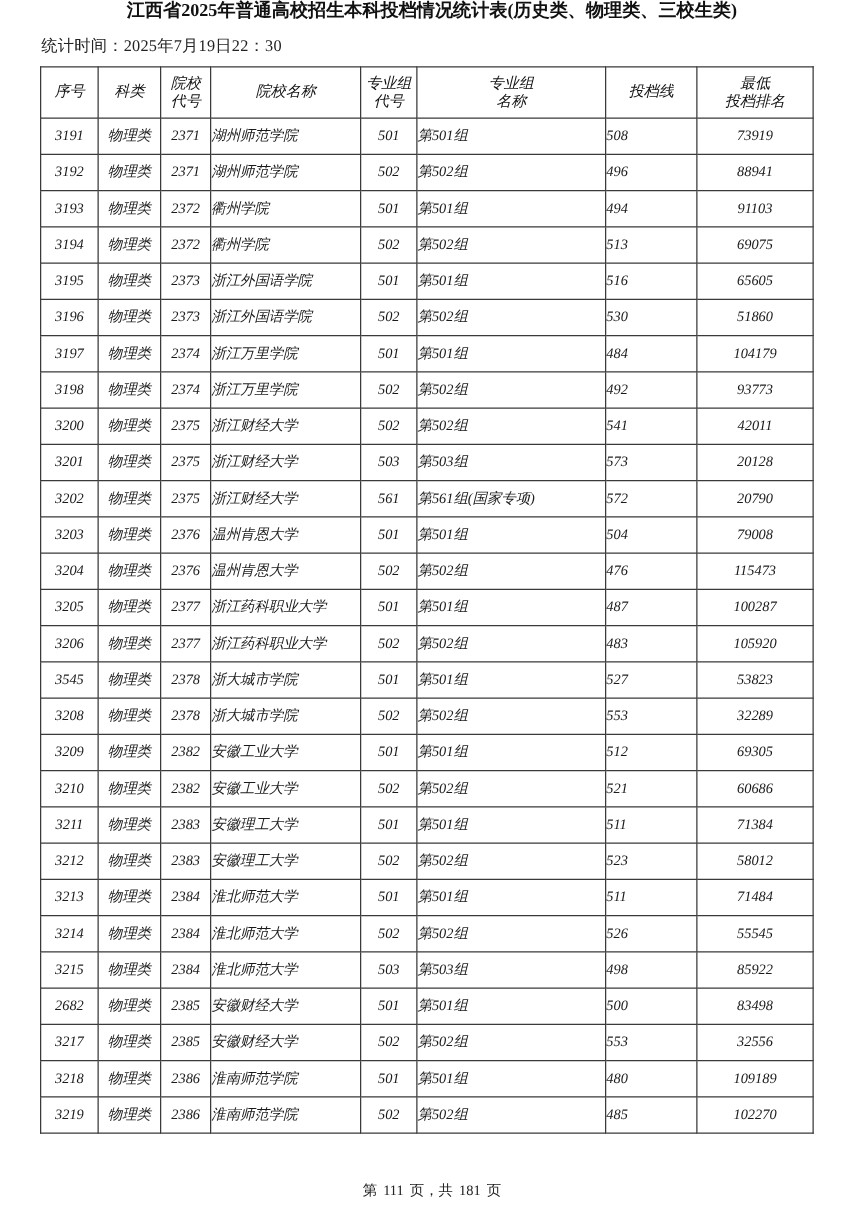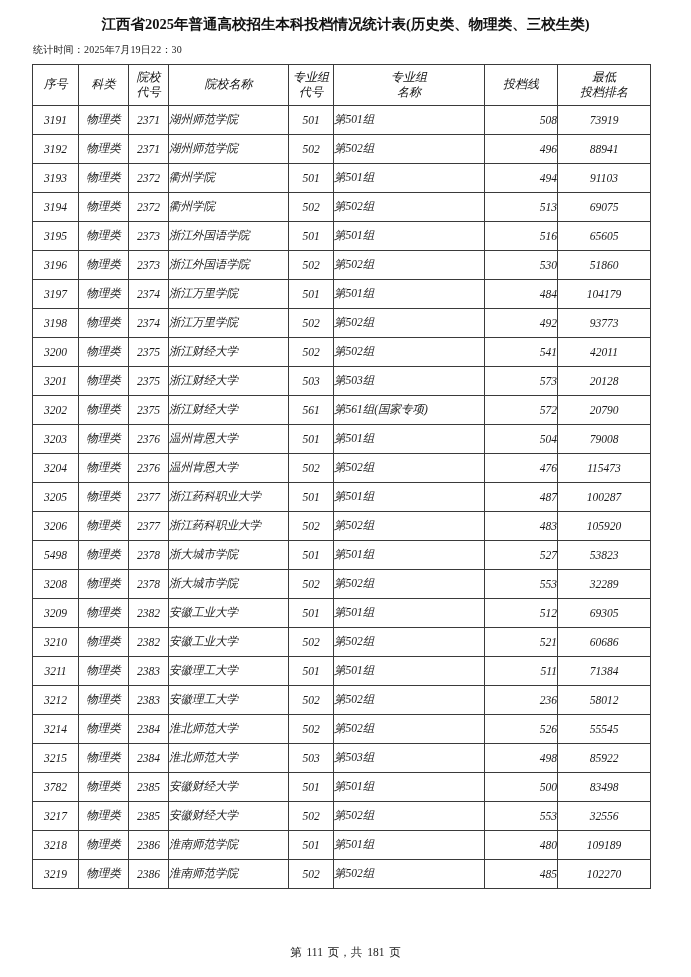--- a/index.html
+++ b/index.html
@@ -20,26 +20,25 @@
     height: 977px;
     position: relative;
     box-sizing: border-box;
   }
   .doc-title {
     text-align: center;
     font-size: 14.5px;
     font-weight: bold;
     letter-spacing: 0px;
     margin: 0;
-    padding-top: 15px;
     line-height: 1.35;
     color: #111;
   }
   .stat-time {
-    font-size: 10px;
+    font-size: 13px;
     color: #222;
     margin: 0;
     padding-left: 33px;
     padding-top: 8px;
     letter-spacing: 0.2px;
   }
   .table-wrap {
     padding: 7px 0 0 32px;
   }
   table.score-table {
@@ -74,21 +73,21 @@
   col.c-grpname  { width: 151px; }
   col.c-line     { width: 73px; }
   col.c-rank     { width: 93px; }
 
   td.idx      { text-align: center; }
   td.cat      { text-align: center; }
   td.code     { text-align: center; }
   td.school   { text-align: left; padding-left: 4px; }
   td.grpcode  { text-align: center; }
   td.grpname  { text-align: left; padding-left: 4px; }
-  td.line     { text-align: right; }
+  td.line     { text-align: left; }
   td.rank     { text-align: center; }
 
   .footer {
     position: absolute;
     left: 0;
     right: 0;
     top: 945px;
     text-align: center;
     font-size: 11.5px;
     color: #222;
@@ -285,21 +284,21 @@
             <td class="idx">3206</td>
             <td class="cat">物理类</td>
             <td class="code">2377</td>
             <td class="school">浙江药科职业大学</td>
             <td class="grpcode">502</td>
             <td class="grpname">第502组</td>
             <td class="line">483</td>
             <td class="rank">105920</td>
           </tr>
           <tr>
-            <td class="idx">5498</td>
+            <td class="idx">3545</td>
             <td class="cat">物理类</td>
             <td class="code">2378</td>
             <td class="school">浙大城市学院</td>
             <td class="grpcode">501</td>
             <td class="grpname">第501组</td>
             <td class="line">527</td>
             <td class="rank">53823</td>
           </tr>
           <tr>
             <td class="idx">3208</td>
@@ -341,22 +340,32 @@
             <td class="line">511</td>
             <td class="rank">71384</td>
           </tr>
           <tr>
             <td class="idx">3212</td>
             <td class="cat">物理类</td>
             <td class="code">2383</td>
             <td class="school">安徽理工大学</td>
             <td class="grpcode">502</td>
             <td class="grpname">第502组</td>
-            <td class="line">236</td>
+            <td class="line">523</td>
             <td class="rank">58012</td>
+          </tr>
+          <tr>
+            <td class="idx">3213</td>
+            <td class="cat">物理类</td>
+            <td class="code">2384</td>
+            <td class="school">淮北师范大学</td>
+            <td class="grpcode">501</td>
+            <td class="grpname">第501组</td>
+            <td class="line">511</td>
+            <td class="rank">71484</td>
           </tr>
           <tr>
             <td class="idx">3214</td>
             <td class="cat">物理类</td>
             <td class="code">2384</td>
             <td class="school">淮北师范大学</td>
             <td class="grpcode">502</td>
             <td class="grpname">第502组</td>
             <td class="line">526</td>
             <td class="rank">55545</td>
@@ -365,21 +374,21 @@
             <td class="idx">3215</td>
             <td class="cat">物理类</td>
             <td class="code">2384</td>
             <td class="school">淮北师范大学</td>
             <td class="grpcode">503</td>
             <td class="grpname">第503组</td>
             <td class="line">498</td>
             <td class="rank">85922</td>
           </tr>
           <tr>
-            <td class="idx">3782</td>
+            <td class="idx">2682</td>
             <td class="cat">物理类</td>
             <td class="code">2385</td>
             <td class="school">安徽财经大学</td>
             <td class="grpcode">501</td>
             <td class="grpname">第501组</td>
             <td class="line">500</td>
             <td class="rank">83498</td>
           </tr>
           <tr>
             <td class="idx">3217</td>

